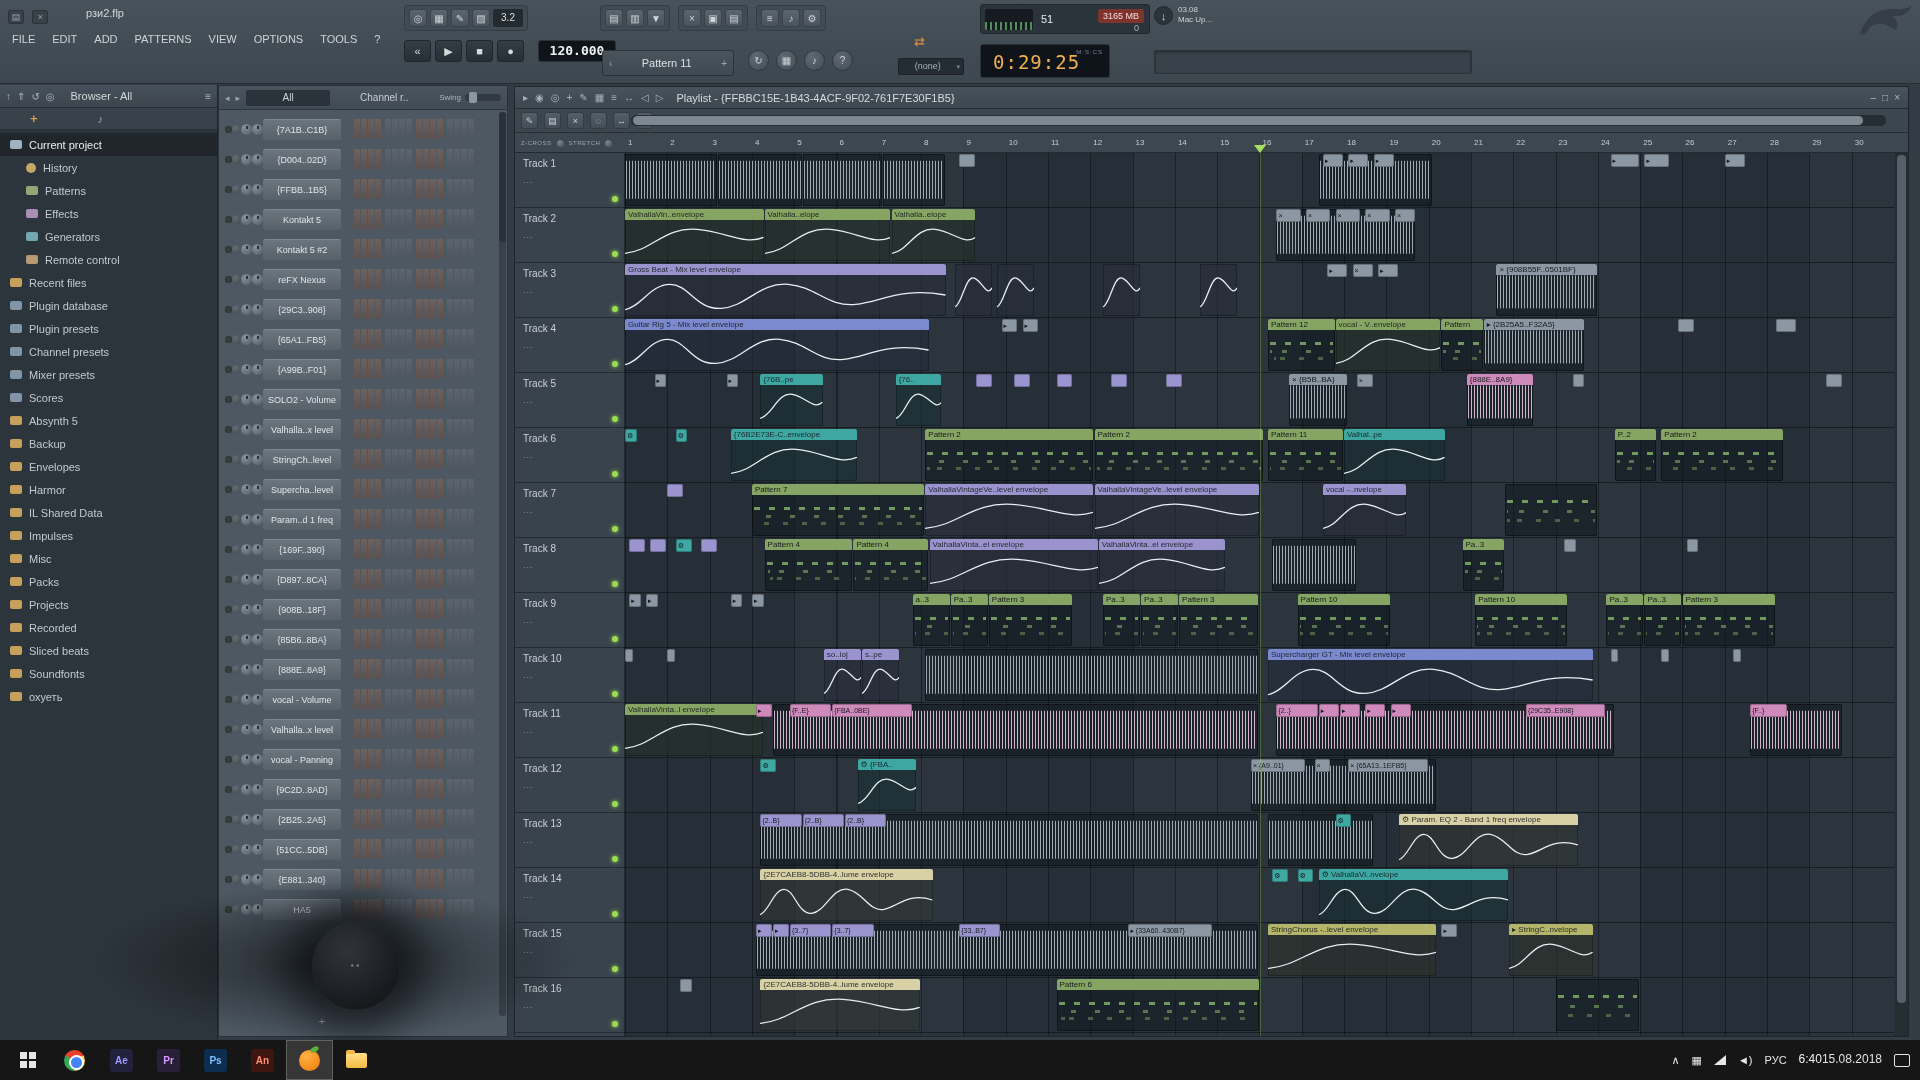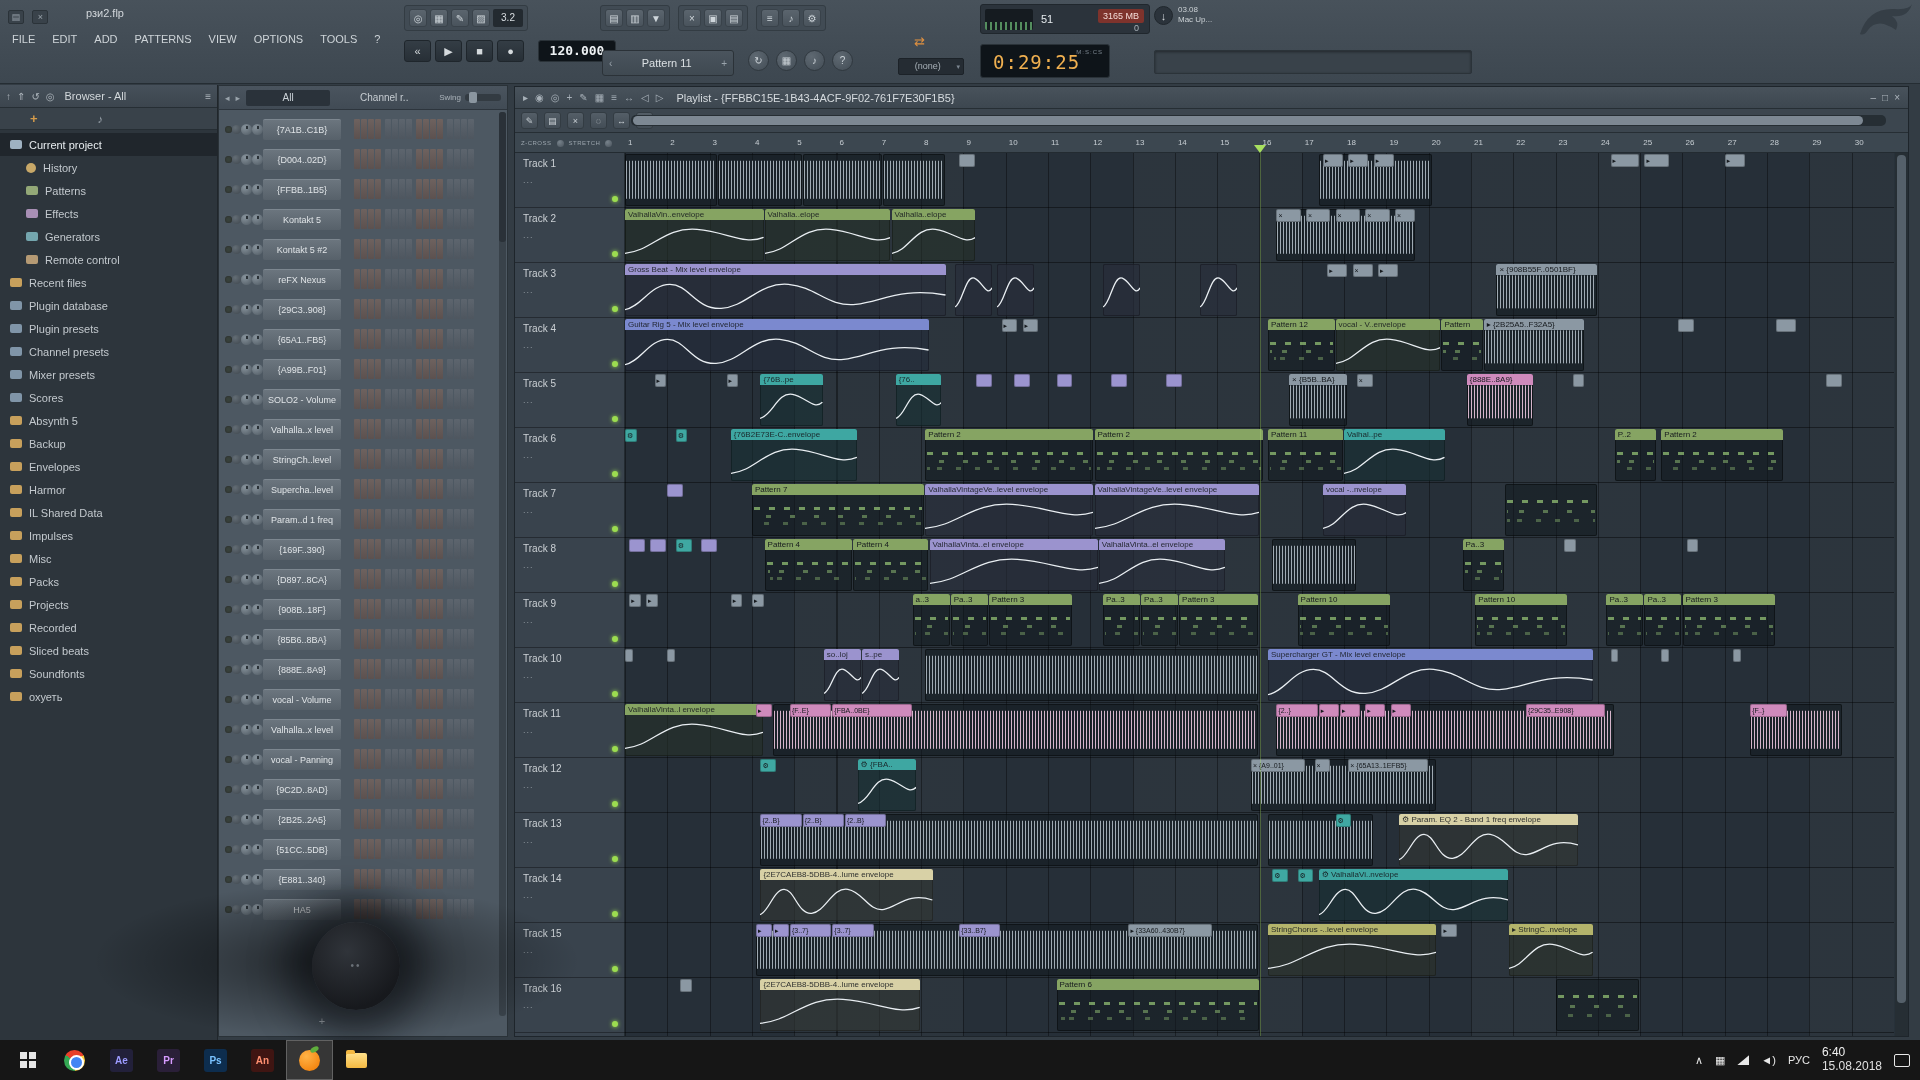--- a/index.html
+++ b/index.html
@@ -41,21 +41,21 @@
   #update-panel{position:absolute;left:1154px;top:5px;display:flex;align-items:center;gap:5px}
   #dl-ico{width:19px;height:19px;border-radius:50%;background:#2b333b;border:1px solid #20272d;color:#d8dde1;font-size:11px;line-height:18px;text-align:center}
   .upd-line{font-size:8px;color:#ccd2d6;line-height:1.25}
   #hint-bar{position:absolute;left:1154px;top:50px;width:318px;height:24px;background:#39424a;border:1px solid #2b3339;border-radius:2px;box-shadow:inset 0 1px 3px rgba(0,0,0,.4)}
   #logo{position:absolute;right:4px;top:0}
 
   
   #browser{position:absolute;left:0;top:85px;width:218px;height:955px;background:#2d353c;border-right:1px solid #20262b}
   #browser-header{height:23px;background:linear-gradient(#46505a,#3c454e);border-bottom:1px solid #262e34;display:flex;align-items:center;gap:6px;padding:0 6px}
   .bh-ico{color:#aeb6bd;font-size:10px}
-  #browser-title{font-size:11px;color:#d3d8db;margin-left:4px}
+  #browser-title{font-size:11px;color:#d3d8db;margin-left:10px}
   #browser-sub{height:22px;background:#39424a;border-bottom:1px solid #262e34;display:flex;align-items:center;gap:60px;padding:0 30px}
   #browser-add{color:#d49b4a;font-weight:bold;font-size:13px}
   #browser-speaker{color:#9aa3ab;font-size:11px}
   #browser-list{position:absolute;left:0;top:48px;right:0;bottom:0;overflow:hidden}
   .b-item{height:23px;display:flex;align-items:center;font-size:11px;color:#c3c9ce;white-space:nowrap}
   .b-item.sel{background:#20262c;color:#e8edf0}
   .b-ico{display:inline-block;width:12px;height:9px;border-radius:2px;margin-right:7px;flex:0 0 auto}
   .i-computer{background:#9fb2c2}.i-clock{background:#c8a868;border-radius:50%;width:10px;height:10px}
   .i-list{background:#93a877}.i-fx{background:#a88fb5}.i-plug{background:#74a6ae}.i-remote{background:#b59a74}
   .i-folder{background:#c7a05c}.i-folder-blue{background:#8095a8}
@@ -167,21 +167,21 @@
   .app-pr{background:#2a1f38;color:#d79bff}
   .app-ps{background:#0d2d4e;color:#79c2ff}
   .app-an{background:#3f1512;color:#ff8f70}
   .app-fl{width:21px;height:21px;border-radius:50%;background:radial-gradient(circle at 35% 30%,#ffb347,#f07800)}
   .app-fl::after{content:"";position:absolute;right:1px;top:-3px;width:9px;height:5px;border-radius:50%;background:#5fae3c;transform:rotate(-30deg)}
   .app-explorer{width:21px;height:15px;background:linear-gradient(#ffe08a,#f4b942);border-radius:2px}
   .app-explorer::before{content:"";position:absolute;top:-3px;left:0;width:9px;height:4px;background:#f4b942;border-radius:2px 2px 0 0}
   #tray{margin-left:auto;display:flex;align-items:center;gap:12px;padding-right:10px;height:40px}
   .tray-glyph{color:#e8e8e8;font-size:11px}
   #net-icon{width:12px;height:10px;background:#e8e8e8;clip-path:polygon(0 100%,100% 0,100% 100%)}
-  #clock{display:flex;flex-direction:column;align-items:flex-start;line-height:1.15}
+  #clock{display:flex;flex-direction:row;align-items:center;line-height:1.15}
   #clock-time{font-size:12px;color:#f0f0f0}
   #clock-date{font-size:12px;color:#e0e0e0}
   #notif-icon{width:16px;height:13px;border:1px solid #e8e8e8;border-radius:2px}
 </style>
 </head>
 <body>
 
 <div id="app">
 
   <div id="topbar">

